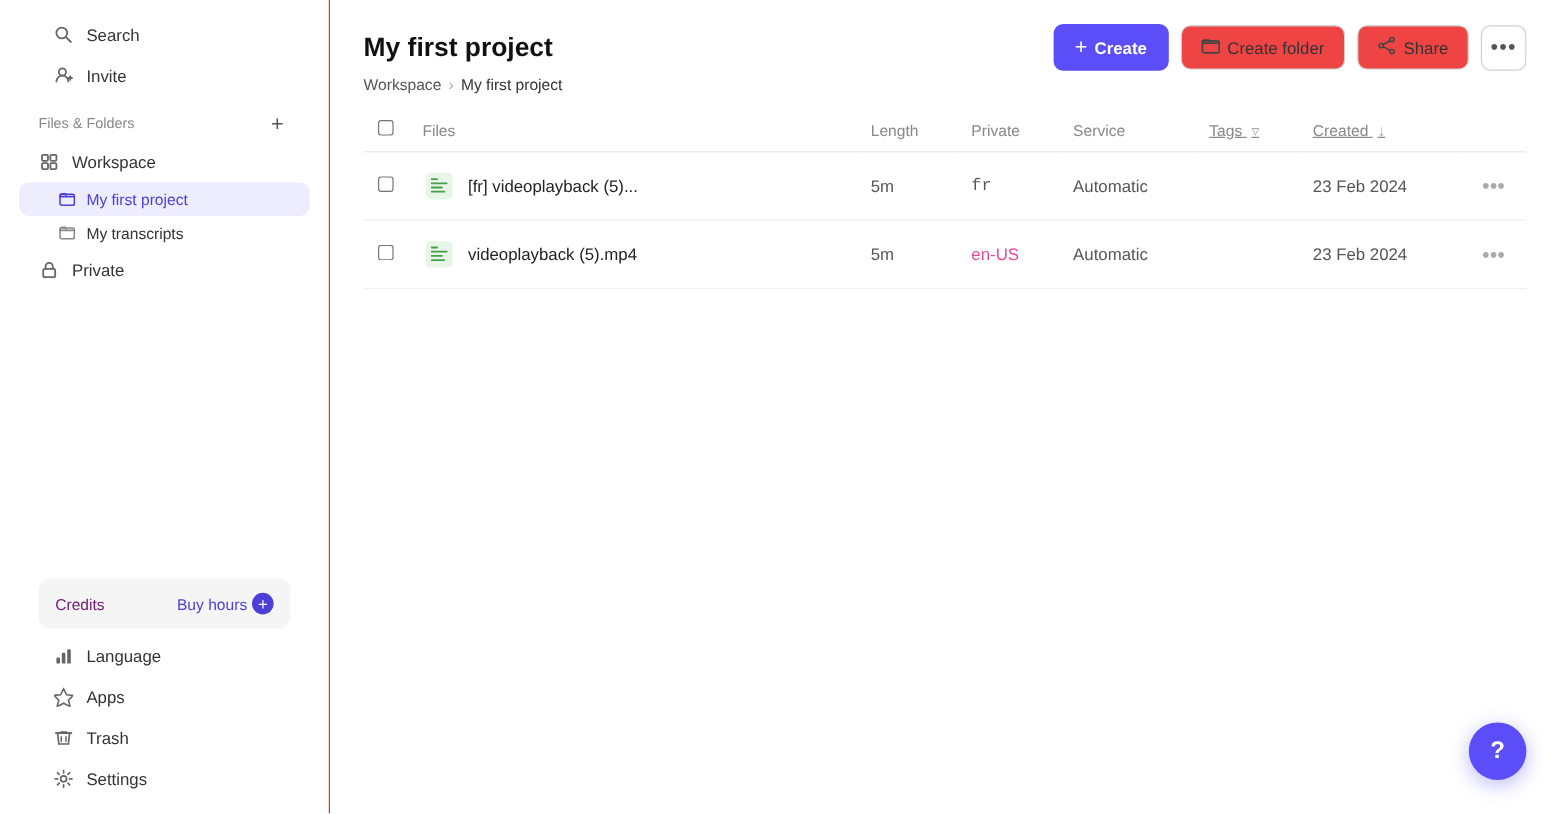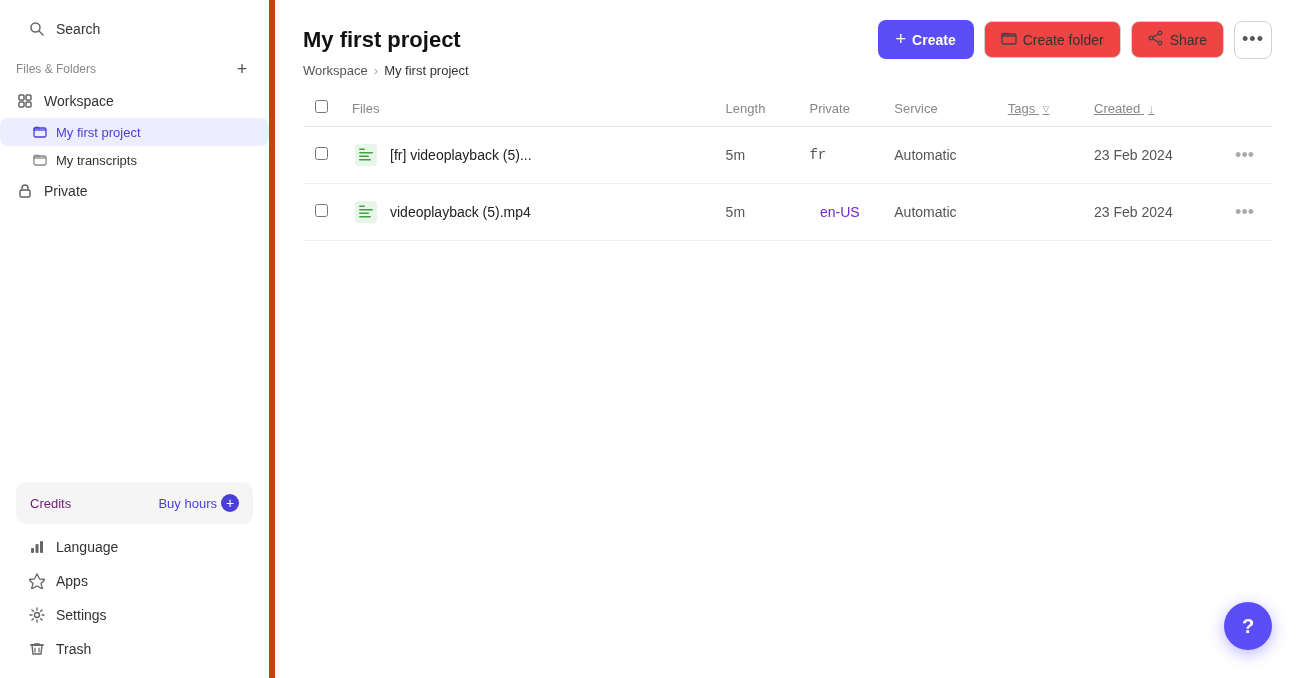--- a/index.html
+++ b/index.html
@@ -3,25 +3,25 @@
   <meta charset="utf-8">
   <style>
     * { box-sizing: border-box; margin: 0; padding: 0; }
     body { font-family: -apple-system, BlinkMacSystemFont, 'Segoe UI', sans-serif; background: #fff; display: flex; height: 678px; width: 1300px; overflow: hidden; }
 
     
     #sidebar {
       width: 275px;
       min-width: 275px;
       background: #fff;
-      border-right: 6px solid #c2410c;
+      border-right: 1px solid #c2410c;
       display: flex;
       flex-direction: column;
       height: 100%;
-      padding: 12px 0;
+      padding: 12px 16px;
     }
     .sidebar-top { padding: 0 12px; }
     .sidebar-item {
       display: flex;
       align-items: center;
       gap: 10px;
       padding: 8px 16px;
       border-radius: 8px;
       cursor: pointer;
       font-size: 14px;
@@ -241,20 +241,31 @@
   <div class="sidebar-top">
     <div class="sidebar-item">
       <span class="sidebar-icon">
         <svg width="16" height="16" viewBox="0 0 16 16" fill="none">
             <circle cx="6.5" cy="6.5" r="4.5" stroke="#666" stroke-width="1.5"></circle>
             <line x1="10" y1="10" x2="14" y2="14" stroke="#666" stroke-width="1.5" stroke-linecap="round"></line>
           </svg>
       </span>
       <span>Search</span>
     </div>
+    <div class="sidebar-item">
+      <span class="sidebar-icon">
+        <svg width="16" height="16" viewBox="0 0 16 16" fill="none">
+            <circle cx="7" cy="5" r="3" stroke="#666" stroke-width="1.5"></circle>
+            <path d="M2 13c0-2.761 2.239-5 5-5s5 2.239 5 5" stroke="#666" stroke-width="1.5" stroke-linecap="round"></path>
+            <line x1="12" y1="10" x2="15" y2="10" stroke="#666" stroke-width="1.5" stroke-linecap="round"></line>
+            <line x1="13.5" y1="8.5" x2="13.5" y2="11.5" stroke="#666" stroke-width="1.5" stroke-linecap="round"></line>
+          </svg>
+      </span>
+      <span>Invite</span>
+    </div>
   </div>
 
   <div class="sidebar-section-label">
     <span>Files &amp; Folders</span>
     <button class="add-btn">+</button>
   </div>
 
   <div class="sidebar-item">
     <span class="sidebar-icon">
       <svg width="16" height="16" viewBox="0 0 16 16" fill="none">
@@ -319,43 +330,43 @@
       <span>Language</span>
     </div>
 
     <div class="sidebar-item">
       <span class="sidebar-icon">
         <svg width="16" height="16" viewBox="0 0 16 16" fill="none">
             <polygon points="8,1 10.5,6 16,6.5 12,10.5 13.5,16 8,13 2.5,16 4,10.5 0,6.5 5.5,6" stroke="#666" stroke-width="1.3" fill="none"></polygon>
           </svg>
       </span>
       <span>Apps</span>
-    </div>
-
-    <div class="sidebar-item">
-      <span class="sidebar-icon">
-        <svg width="16" height="16" viewBox="0 0 16 16" fill="none">
-            <circle cx="8" cy="8" r="2.5" stroke="#666" stroke-width="1.4"></circle>
-            <path d="M8 1v2M8 13v2M1 8h2M13 8h2M2.929 2.929l1.414 1.414M11.657 11.657l1.414 1.414M2.929 13.071l1.414-1.414M11.657 4.343l1.414-1.414" stroke="#666" stroke-width="1.4" stroke-linecap="round"></path>
-          </svg>
-      </span>
-      <span>Settings</span>
     </div>
 
     <div class="sidebar-item">
       <span class="sidebar-icon">
         <svg width="16" height="16" viewBox="0 0 16 16" fill="none">
             <path d="M3 4h10l-1 9H4L3 4z" stroke="#666" stroke-width="1.4"></path>
             <path d="M6 4V3h4v1" stroke="#666" stroke-width="1.4" stroke-linecap="round"></path>
             <line x1="1.5" y1="4" x2="14.5" y2="4" stroke="#666" stroke-width="1.4" stroke-linecap="round"></line>
             <line x1="6" y1="7" x2="6" y2="11" stroke="#666" stroke-width="1.2" stroke-linecap="round"></line>
             <line x1="10" y1="7" x2="10" y2="11" stroke="#666" stroke-width="1.2" stroke-linecap="round"></line>
           </svg>
       </span>
       <span>Trash</span>
+    </div>
+
+    <div class="sidebar-item">
+      <span class="sidebar-icon">
+        <svg width="16" height="16" viewBox="0 0 16 16" fill="none">
+            <circle cx="8" cy="8" r="2.5" stroke="#666" stroke-width="1.4"></circle>
+            <path d="M8 1v2M8 13v2M1 8h2M13 8h2M2.929 2.929l1.414 1.414M11.657 11.657l1.414 1.414M2.929 13.071l1.414-1.414M11.657 4.343l1.414-1.414" stroke="#666" stroke-width="1.4" stroke-linecap="round"></path>
+          </svg>
+      </span>
+      <span>Settings</span>
     </div>
   </div>
 </nav>
 
 <div id="main">
   <div class="main-header">
     <div class="header-top">
       <h1 class="page-title">My first project</h1>
       <div class="header-actions">
         <button class="btn-create">
@@ -467,21 +478,21 @@
               <rect x="6" y="10" width="14" height="1.5" rx="0.75" fill="#43a047"></rect>
               <rect x="6" y="13.5" width="10" height="1.5" rx="0.75" fill="#43a047"></rect>
               <rect x="6" y="17" width="12" height="1.5" rx="0.75" fill="#43a047"></rect>
               <rect x="6" y="6.5" width="6" height="1.5" rx="0.75" fill="#43a047"></rect>
             </svg>
           </span>
           <span style="font-size:14px;color:#222;">videoplayback (5).mp4</span>
         </div>
       </td>
       <td style="color:#555;">5m</td>
-      <td style="color:#6d28d9;text-align:center;">en-US</td>
+      <td style="color:#ec4899;">en-US</td>
       <td style="color:#555;">Automatic</td>
       <td></td>
       <td style="color:#555;">23 Feb 2024</td>
       <td>
         <button class="row-menu-btn">•••</button>
       </td>
     </tr>
         </tbody>
     </table>
   </div>

